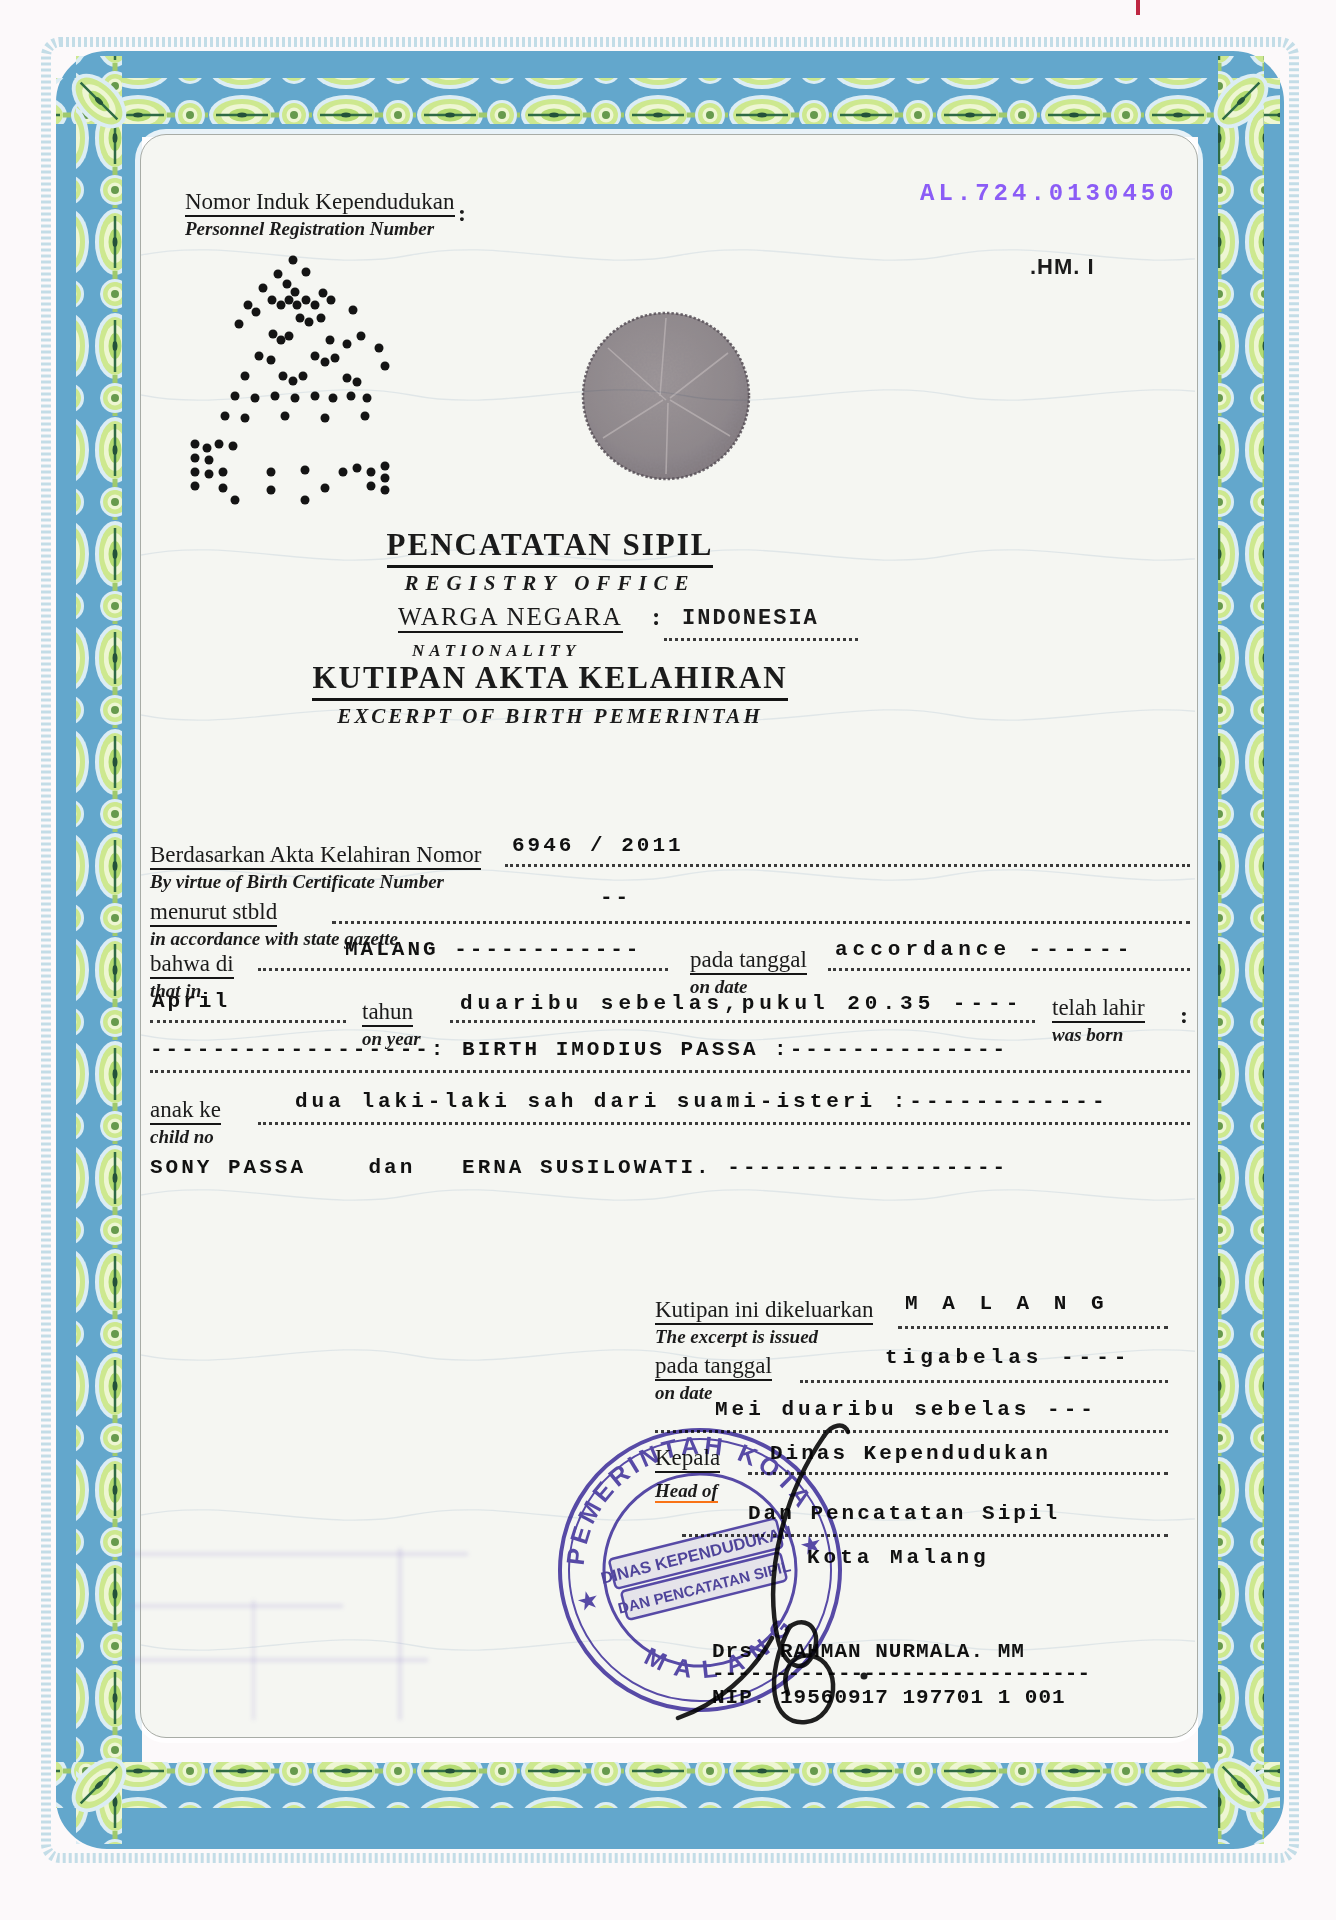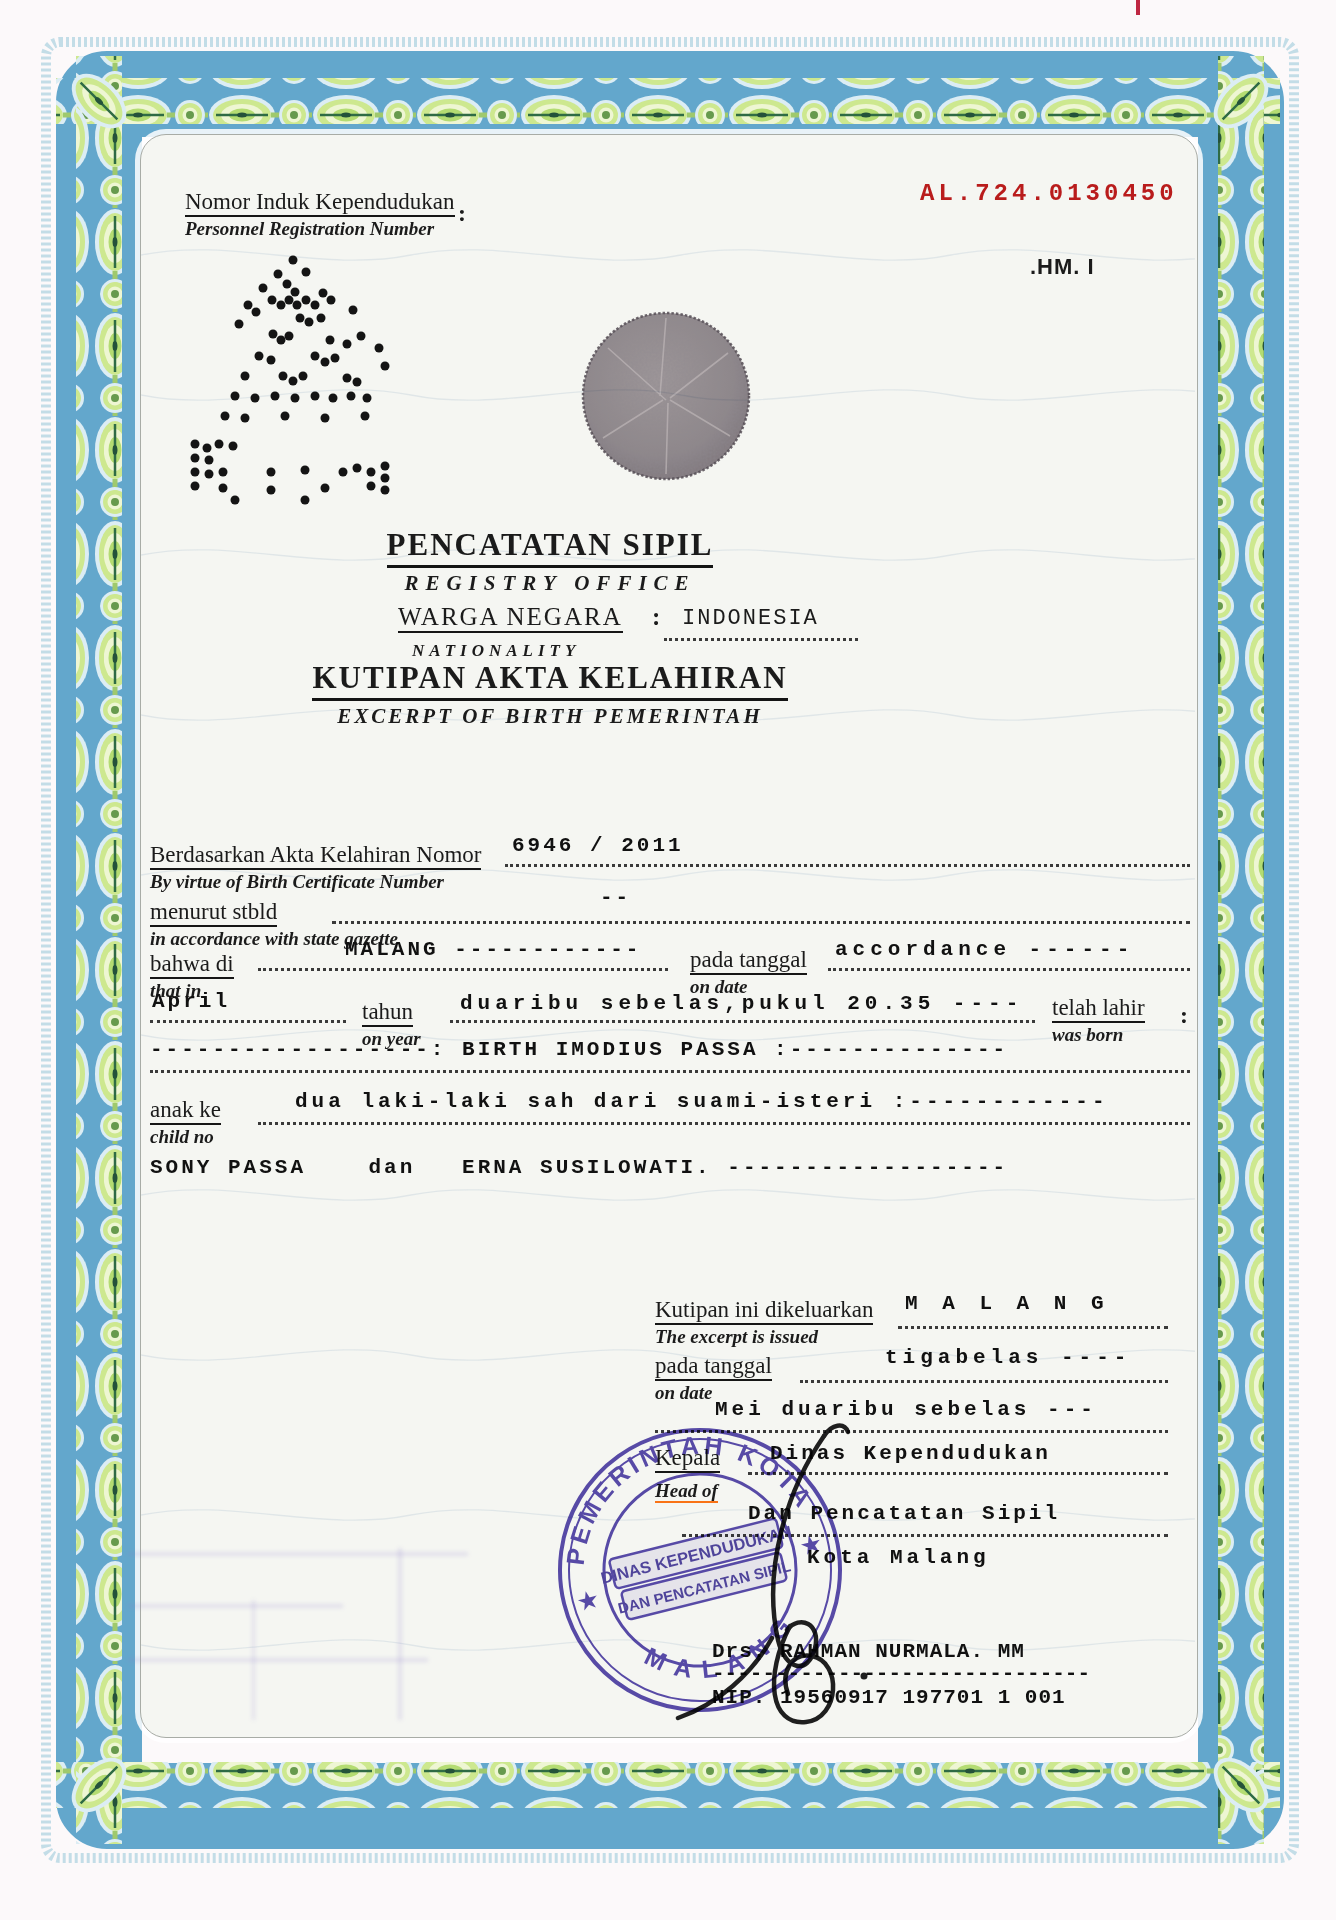--- a/index.html
+++ b/index.html
@@ -27,25 +27,25 @@
 
   
   .hblock{text-align:center;}
   .h-main{font-size:31px;font-weight:bold;letter-spacing:2px;display:inline-block;
           border-bottom:3.5px solid #141414;padding-bottom:2px;}
   .h-sub{font-size:21px;font-style:italic;font-weight:bold;letter-spacing:7px;margin-top:3px;}
   .h-sub2{font-size:21px;font-style:italic;font-weight:bold;letter-spacing:3px;margin-top:3px;}
 
   .natlbl{font-size:25px;display:inline-block;border-bottom:2.5px solid #161616;letter-spacing:2px;}
   .natcolon{font-size:25px;font-weight:bold;}
-  .natval{font-family:"Liberation Mono","DejaVu Sans Mono",monospace;font-weight:normal;font-size:22px;letter-spacing:2px;}
+  .natval{font-family:"Liberation Mono","DejaVu Sans Mono",monospace;font-weight:bold;font-size:22px;letter-spacing:2px;}
   .naten{font-size:17px;font-style:italic;font-weight:bold;letter-spacing:5px;}
 
   .code{font-family:"Liberation Mono","DejaVu Sans Mono",monospace;font-weight:bold;
-        font-size:24px;letter-spacing:4px;color:#b91c1c;}
+        font-size:24px;letter-spacing:4px;color:#8b5cf6;}
   .hm{font-family:"Liberation Sans",sans-serif;font-weight:bold;font-size:22px;letter-spacing:1px;}
 
   .blend{mix-blend-mode:multiply;}
   .bleed{position:absolute;background:#8d7fc9;opacity:.20;filter:blur(2px);}
 </style>
 </head>
 <body>
 
 <div class="page">
 

